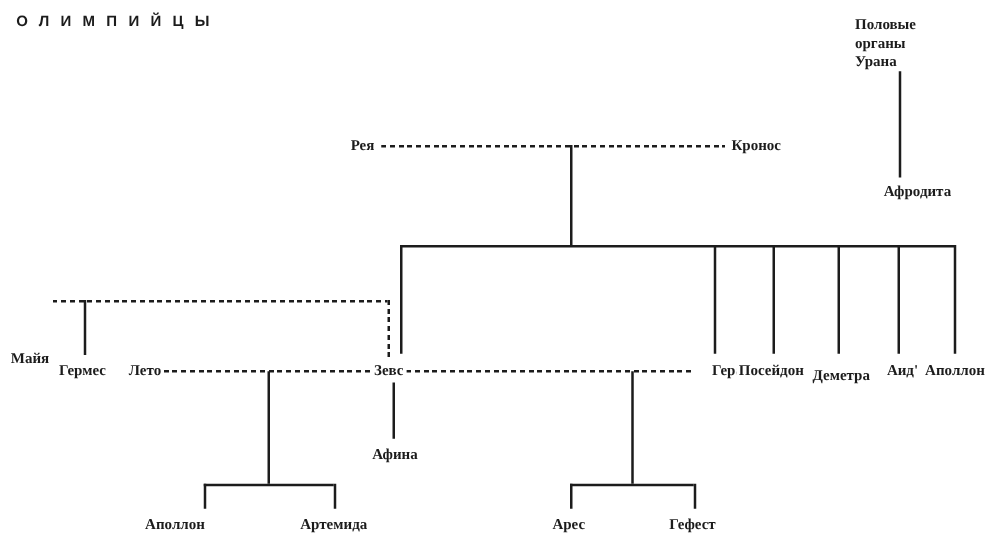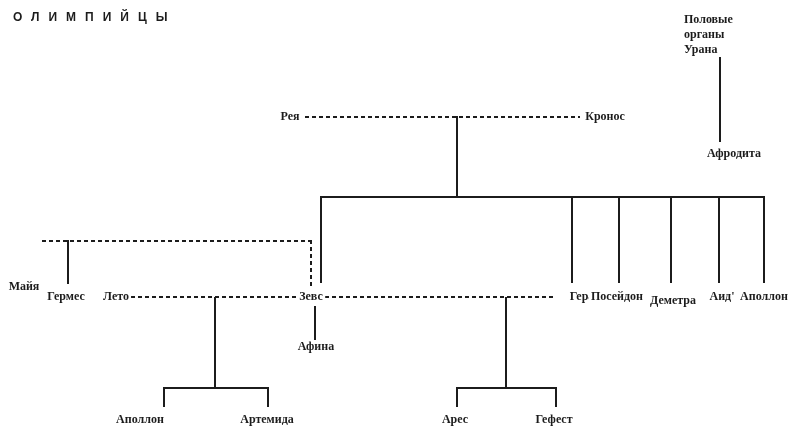--- a/index.html
+++ b/index.html
@@ -95,19 +95,19 @@
       <div class="person" style="left: 605px; top: 110px;">Кронос</div>
       <div class="person" style="left: 24px; top: 232px; margin-top: 48px;">Майя</div>
       <div class="person" style="left: 66px; top: 290px;">Гермес</div>
       <div class="person" style="left: 116px; top: 290px;">Лето</div>
       <div class="person" style="left: 311px; top: 290px;">Зевс</div>
       <div class="person" style="left: 582px; top: 290px; text-align: center;">Гера</div>
       <div class="person" style="left: 617px; top: 290px;">Посейдон</div>
       <div class="person" style="left: 673px; top: 294px;">Деметра</div>
       <div class="person" style="left: 722px; top: 290px;">Аид'</div>
       <div class="person" style="left: 764px; top: 290px;">Аполлон</div>
-      <div class="person" style="left: 316px; top: 340px; text-align: center;">Афина</div>
+      <div class="person" style="left: 316px; top: 357px; text-align: center;">Афина</div>
       <div class="person" style="left: 140px; top: 413px;">Аполлон</div>
       <div class="person" style="left: 267px; top: 413px;">Артемида</div>
       <div class="person" style="left: 455px; top: 413px;">Арес</div>
       <div class="person" style="left: 554px; top: 413px;">Гефест</div>
     </div>
 </div>
 
 </body></html>

